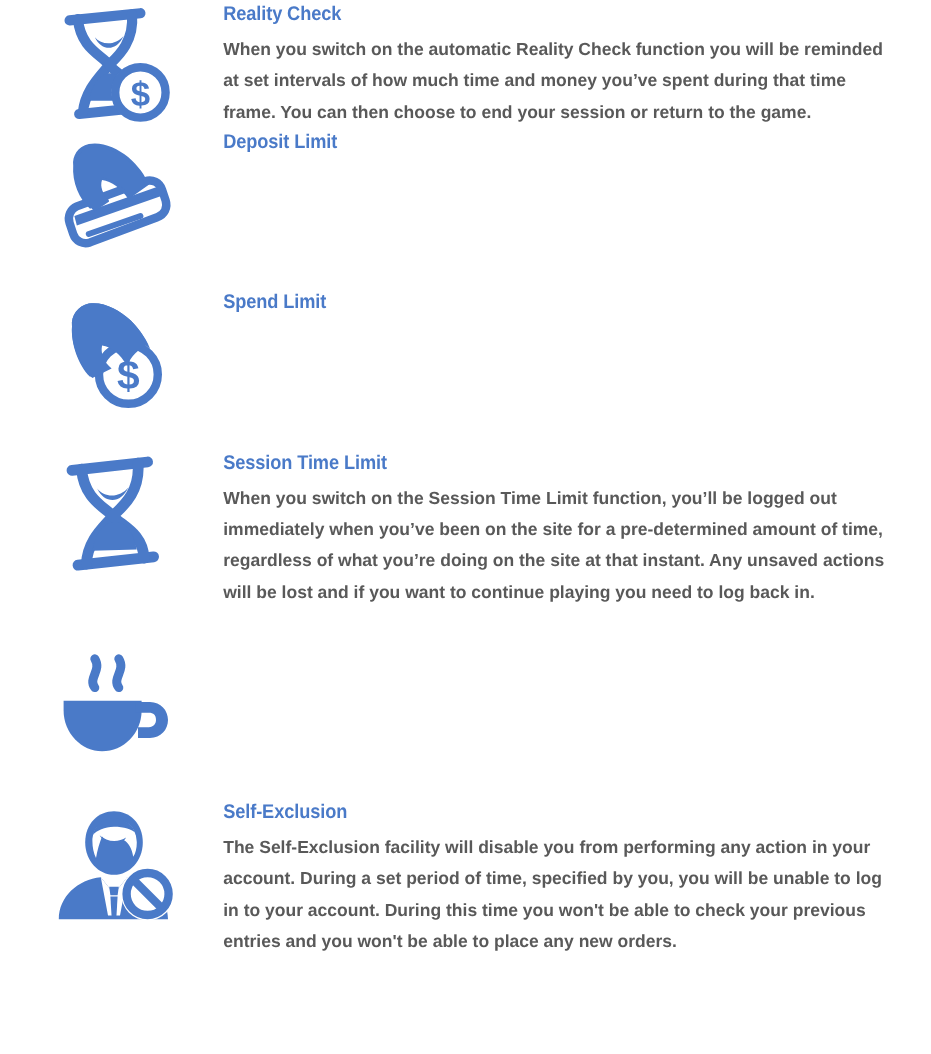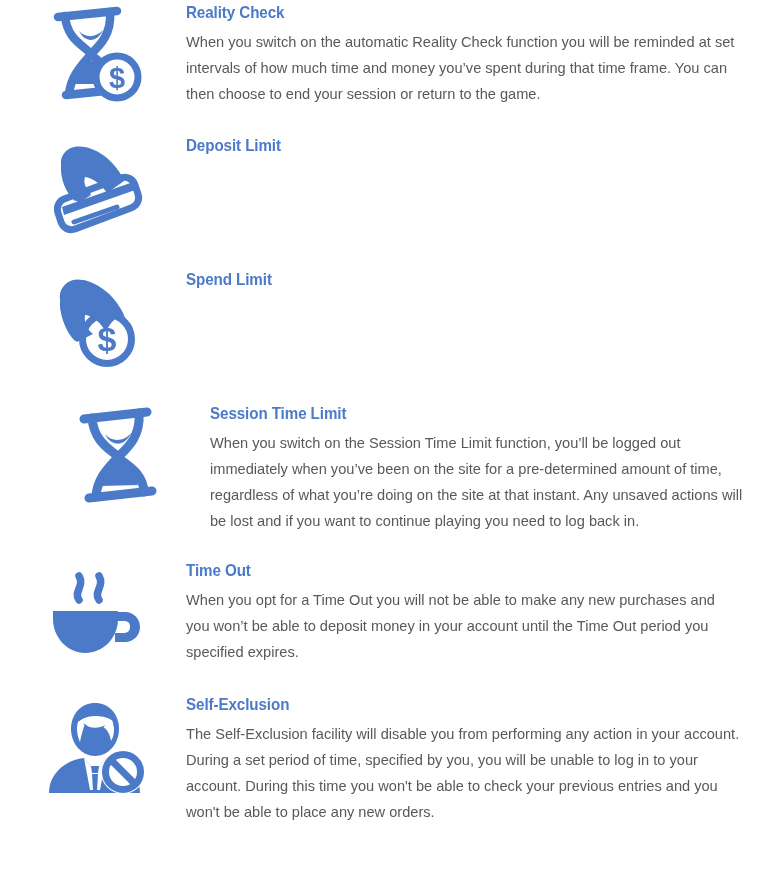--- a/index.html
+++ b/index.html
@@ -50,27 +50,27 @@
     margin: 0 0 7px 0;
     letter-spacing: -0.1px;
     transform: scaleX(0.92);
     transform-origin: left center;
   }
   .feature-desc {
     color: #595959;
     font-size: 14.6px;
     line-height: 26px;
     margin: 0;
-    font-weight: 400;
+    font-weight: 700;
   }
   
   .row-0 { margin-top: 0px; }
-  .row-1 { margin-top: 27px; }
+  .row-1 { }
   .row-2 { margin-top: 28px; }
-  .row-3 { margin-top: 28px; padding-left: 24px; }
+  .row-3 { margin-top: 28px; }
   .row-4 { margin-top: 26px; }
   .row-5 { margin-top: 28px; }
 </style>
 </head>
 <body>
 
 <div id="feature-list">
 
   <div class="feature-row row-0">
     <div class="icon-cell">
@@ -149,24 +149,20 @@
     <div class="icon-cell">
       <svg width="104" height="104" viewBox="0 0 104 104">
         <g fill="none" stroke="#4a7ac8" stroke-width="7.5" stroke-linecap="round">
           <path d="M38 38 C32 30, 44 24, 38 14"></path>
           <path d="M58 38 C52 30, 64 24, 58 14"></path>
         </g>
         <path d="M12 49 L77 49 L77 57 C77 76, 62 91, 44 91 C27 91, 12 76, 12 57 Z" fill="#4a7ac8"></path>
         <path d="M72 50 L84 50 C93 50, 99 57, 99 65 C99 73, 93 80, 84 80 L74 80 L74 71 L83 71 C87 71, 89 68, 89 65 C89 61, 87 59, 83 59 L72 59 Z" fill="#4a7ac8"></path>
       </svg>
     </div>
-    <div class="text-cell">
-      <h3 class="feature-title">Time Out</h3>
-      <p class="feature-desc">When you opt for a Time Out you will not be able to make any new purchases and you won’t be able to deposit money in your account until the Time Out period you specified expires.</p>
-    </div>
   </div>
 
   <div class="feature-row row-5">
     <div class="icon-cell">
       <svg width="104" height="104" viewBox="0 0 104 104">
         <path d="M30 33 C30 17, 41 7, 54 7 C67 7, 78 17, 78 33 C78 48, 67 60, 54 60 C41 60, 30 48, 30 33 Z" fill="#4a7ac8"></path>
         <path d="M36 32 C36 22, 43 14, 54 14 C66 14, 73 22, 73 33 C73 38, 72 42, 70 45 C69 38, 66 33, 62 31 C56 34, 48 33, 44 28 C42 33, 40 40, 39 46 C37 42, 36 37, 36 32 Z" fill="#ffffff"></path>
         <path d="M36 31 C36 20, 44 13, 54 13 C65 13, 73 21, 73 32 L73 26 C69 22, 62 20, 54 20 C46 20, 40 23, 36 27 Z" fill="#4a7ac8"></path>
         <path d="M42 27 C48 33, 58 33, 64 29 C61 36, 48 38, 42 27 Z" fill="#4a7ac8"></path>
         <path d="M8 97 C8 78, 24 64, 43 62 L54 76 L65 62 C84 64, 99 78, 99 97 Z" fill="#4a7ac8"></path>

